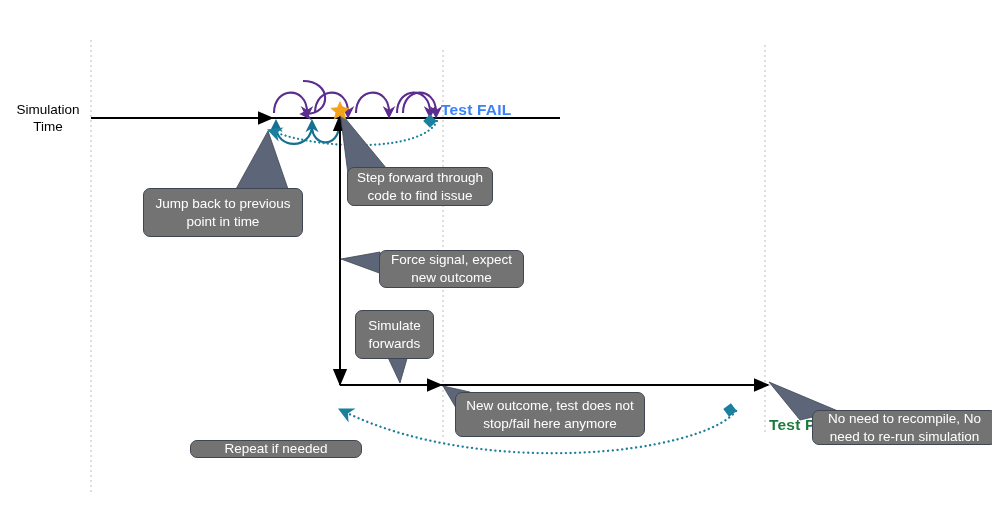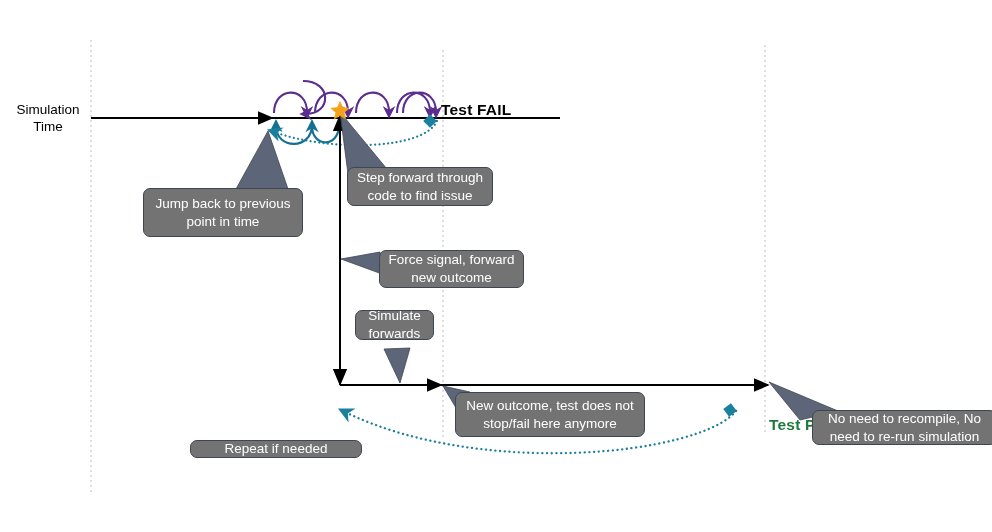--- a/index.html
+++ b/index.html
@@ -18,21 +18,21 @@
     text-align:center;
     white-space:pre-line;
   }
   .verdict{
     position:absolute;
     font-size:15.5px;
     font-weight:bold;
     letter-spacing:.2px;
     white-space:nowrap;
   }
-  .verdict.fail{color:#000000;}
+  .verdict.fail{color:#3b82f6;}
   .verdict.pass{color:#1e7a3c;}
 
   .callout{
     position:absolute;
     background:#737373;
     color:#ffffff;
     border:1px solid #3f4653;
     border-radius:7px;
     font-size:13.5px;
     line-height:1.3;
@@ -136,24 +136,24 @@
 
   <div class="verdict fail" style="left:441px;top:101px;">Test FAIL</div>
   <div class="verdict pass" style="left:769px;top:380px;margin-top:36px;">Test PASS</div>
 
   <div class="callout" style="left:143px;top:188px;width:160px;height:49px;">Jump back to previous
 point in time</div>
 
   <div class="callout" style="left:347px;top:167px;width:146px;height:39px;">Step forward through
 code to find issue</div>
 
-  <div class="callout" style="left:379px;top:250px;width:145px;height:38px;">Force signal, forward
+  <div class="callout" style="left:379px;top:250px;width:145px;height:38px;">Force signal, expect
 new outcome</div>
 
-  <div class="callout" style="left:355px;top:310px;width:79px;height:30px;">Simulate
+  <div class="callout" style="left:355px;top:310px;width:79px;height:49px;">Simulate
 forwards</div>
 
   <div class="callout" style="left:455px;top:392px;width:190px;height:45px;">New outcome, test does not
 stop/fail here anymore</div>
 
   <div class="callout" style="left:812px;top:410px;width:185px;height:35px;">No need to recompile, No
 need to re-run simulation</div>
 
   <div class="callout" style="left:190px;top:440px;width:172px;height:18px;">Repeat if needed</div>
 

